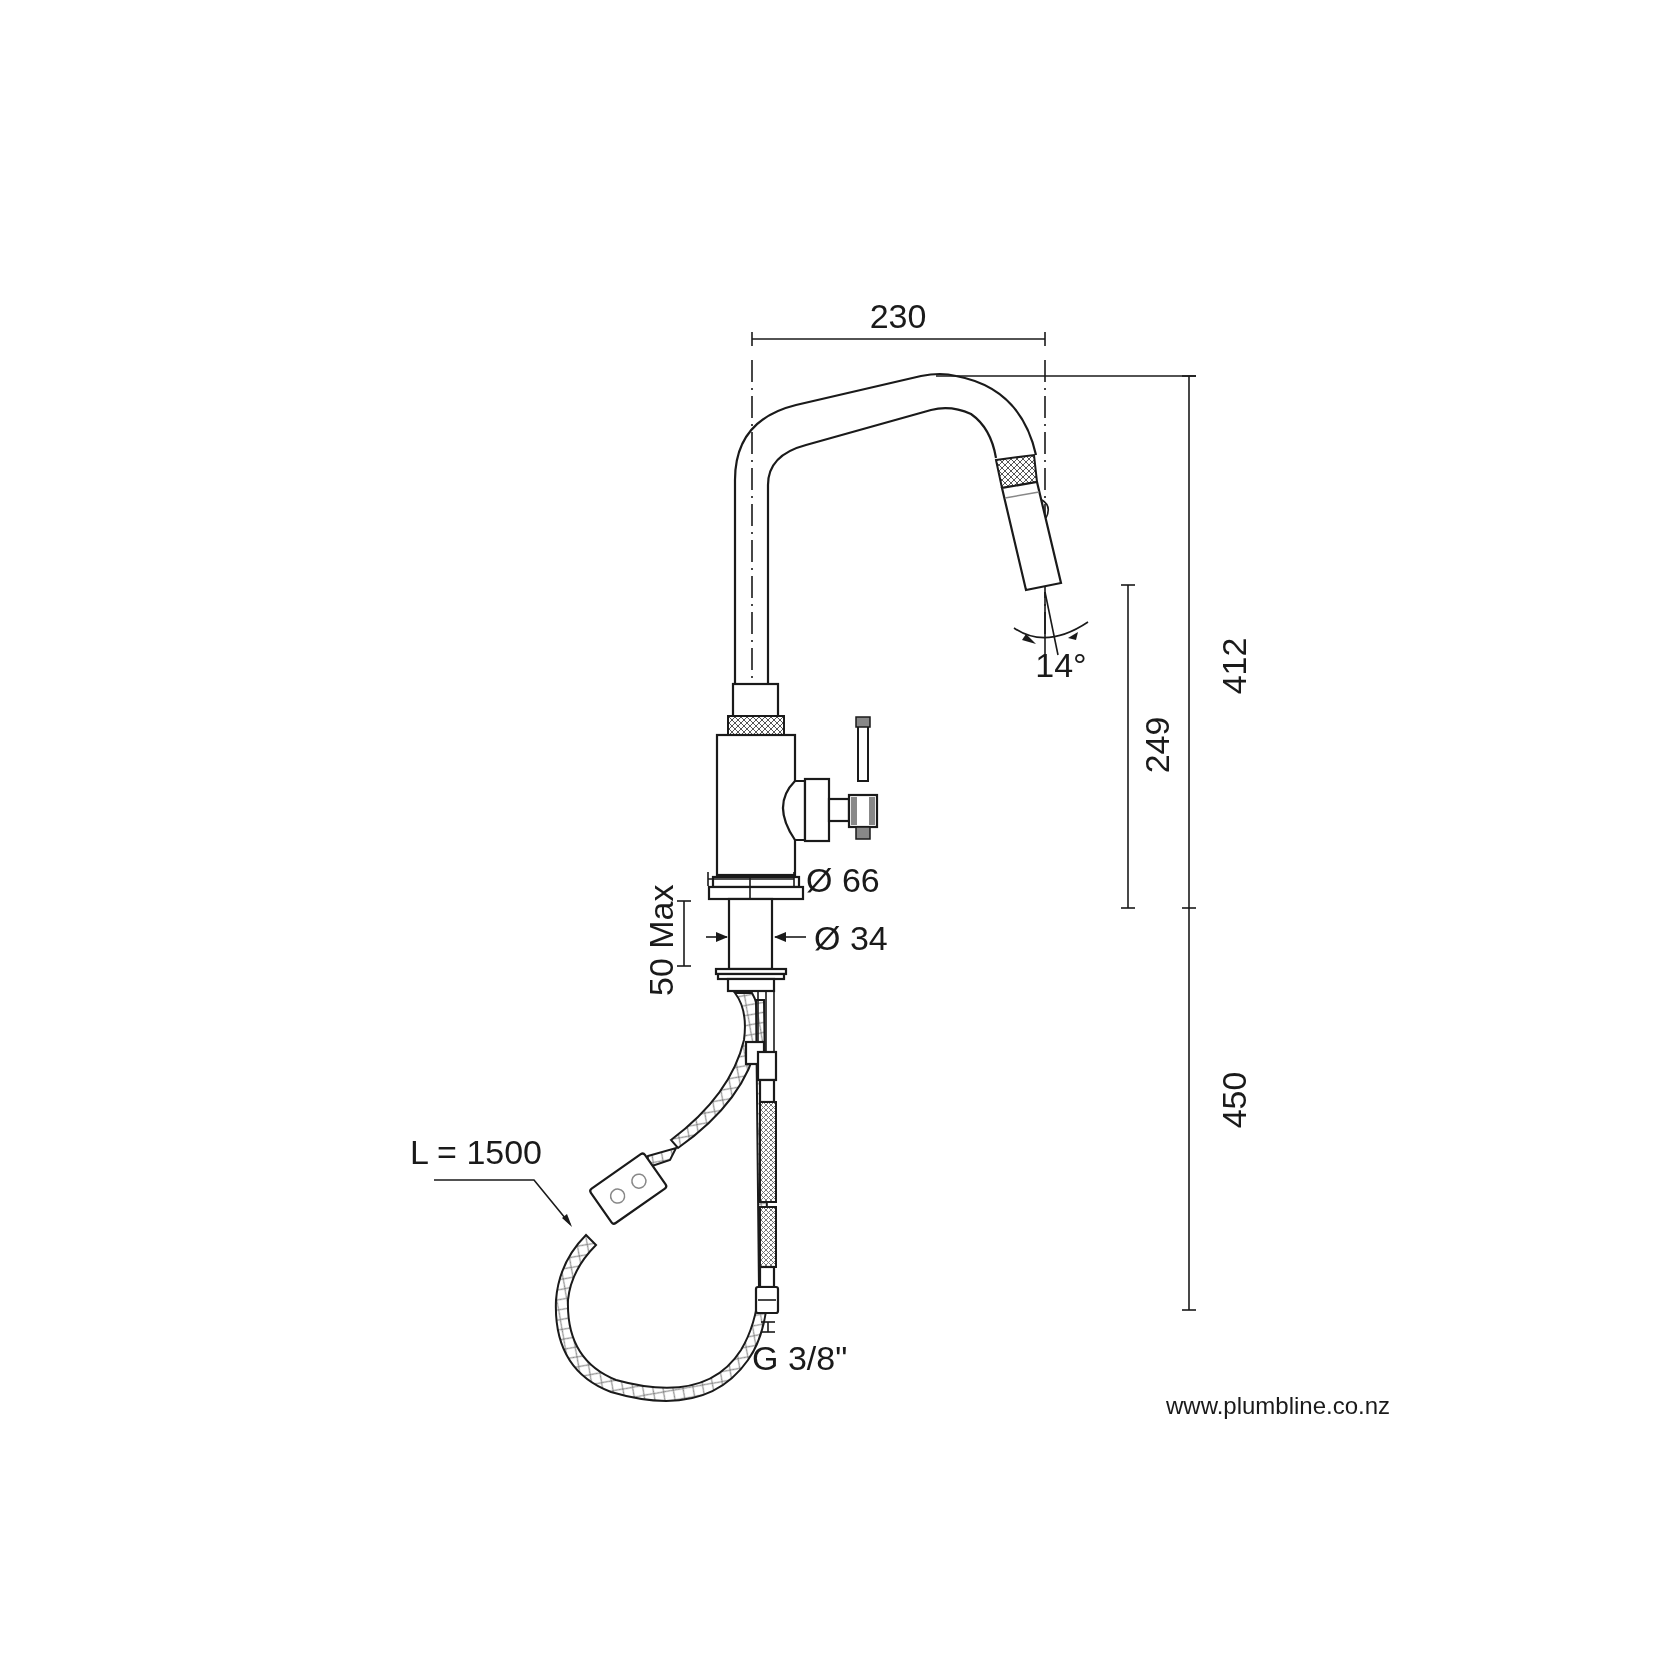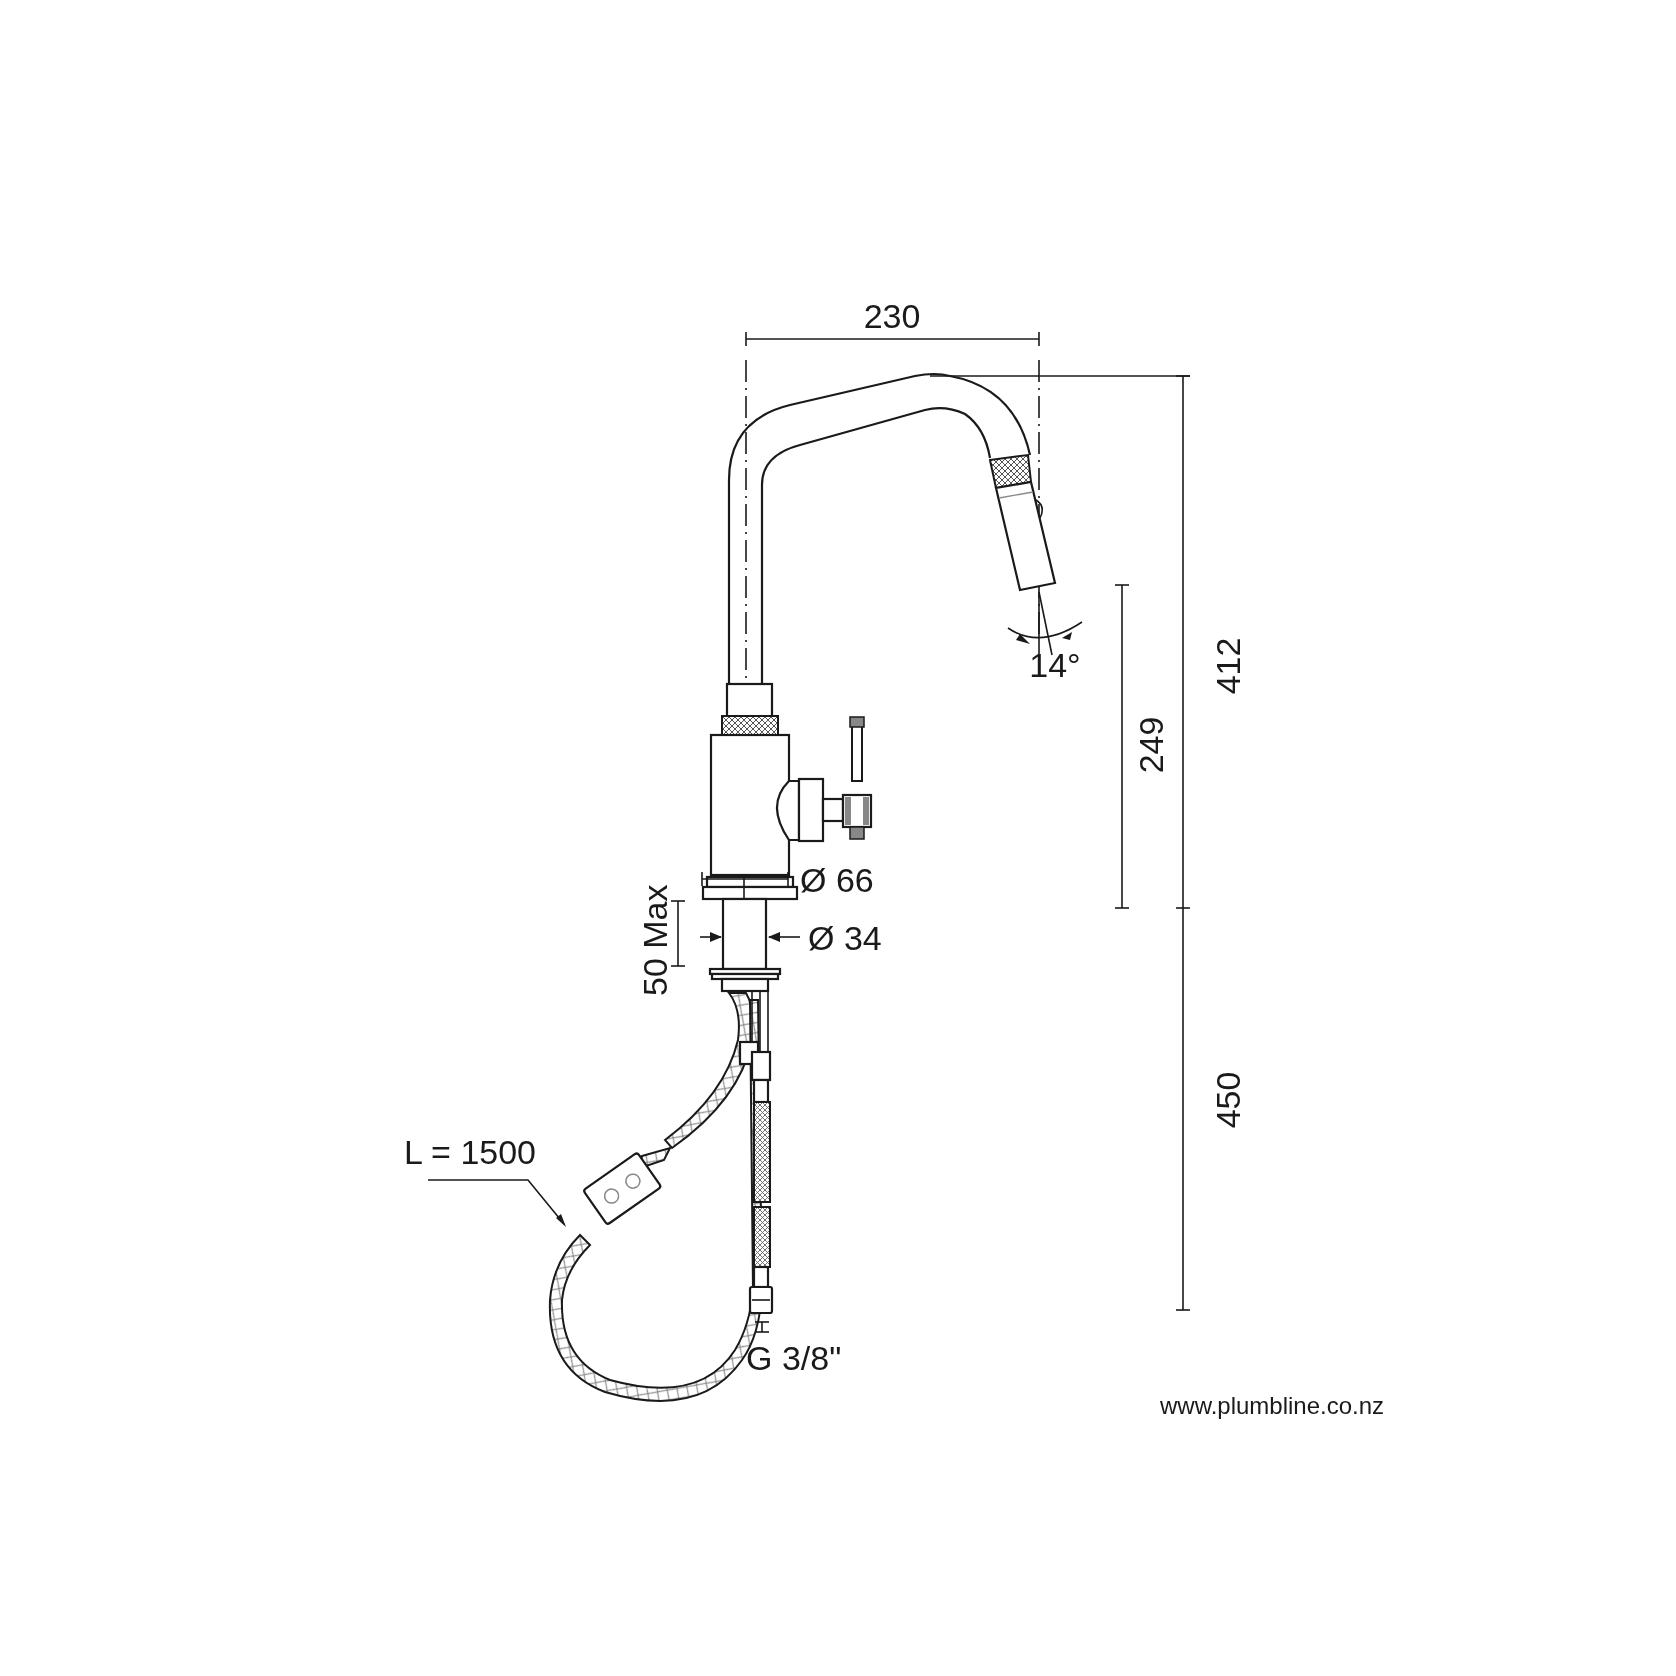--- a/index.html
+++ b/index.html
@@ -1,17 +1,17 @@
 <!DOCTYPE html>
 <html><head>
   <meta charset="utf-8">
   <style>
     html, body { margin: 0; padding: 0; background: #ffffff; }
     body { width: 1676px; height: 1676px; position: relative; overflow: hidden; }
-    .canvas { position: absolute; left: 0; top: 0; width: 1488px; height: 1676px; }
+    .canvas { position: absolute; left: 0; top: 0; width: 1488px; height: 1676px; padding-left: 6px; }
     svg text { font-family: "Liberation Sans", sans-serif; fill: #1a1a1a; }
     .dim { font-size: 34px; font-weight: normal; }
     .url { font-size: 24px; }
     .stroke { stroke: #1a1a1a; fill: none; stroke-width: 2.2; }
     .thin { stroke: #1a1a1a; fill: none; stroke-width: 1.6; }
     .center { stroke: #1a1a1a; fill: none; stroke-width: 1.6; stroke-dasharray: 22 6 2 6; }
     .body-fill { fill: #ffffff; stroke: #1a1a1a; stroke-width: 2.2; }
     .knurl { fill: url(#knurlPat); stroke: #1a1a1a; stroke-width: 2; }
     .hose { fill: url(#hosePat); stroke: #1a1a1a; stroke-width: 2; }
     .braid { fill: url(#braidPat); stroke: #1a1a1a; stroke-width: 2; }

